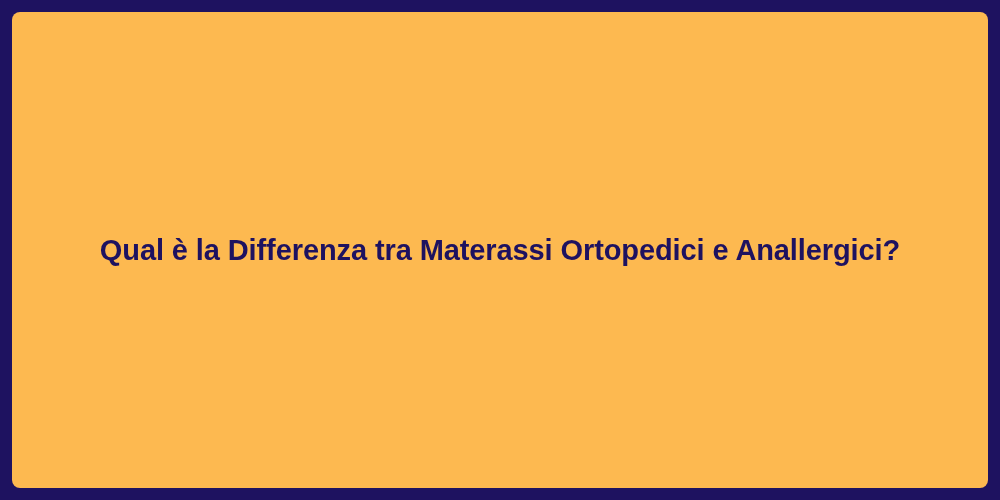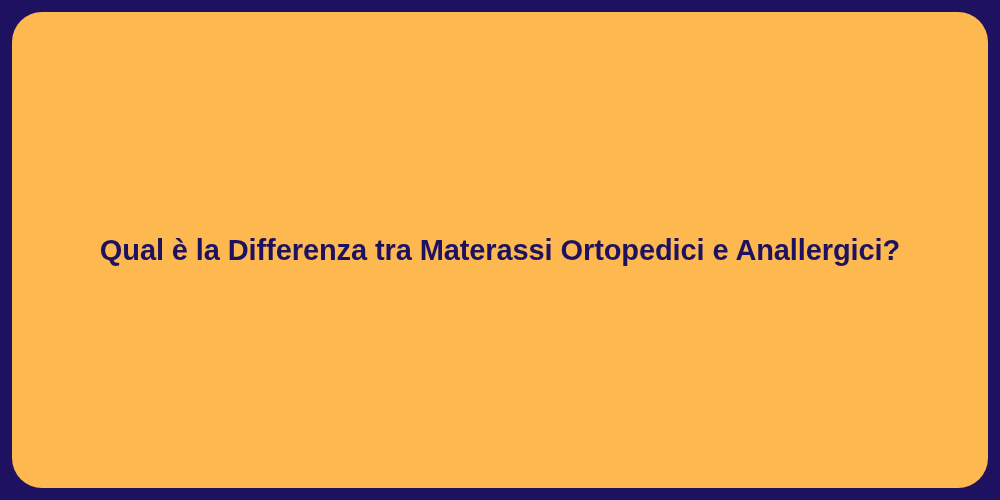--- a/index.html
+++ b/index.html
@@ -26,21 +26,21 @@
     padding: 12px;
     display: block;
   }
 
   
   .banner-card {
     box-sizing: border-box;
     width: 100%;
     height: 100%;
     background: #fdb950;
-    border-radius: 30px;
+    border-radius: 8px;
     display: flex;
     align-items: center;
     justify-content: center;
     text-align: center;
     padding: 0 40px;
   }
 
   .banner-heading {
     margin: 0;
     color: #1e1260;

